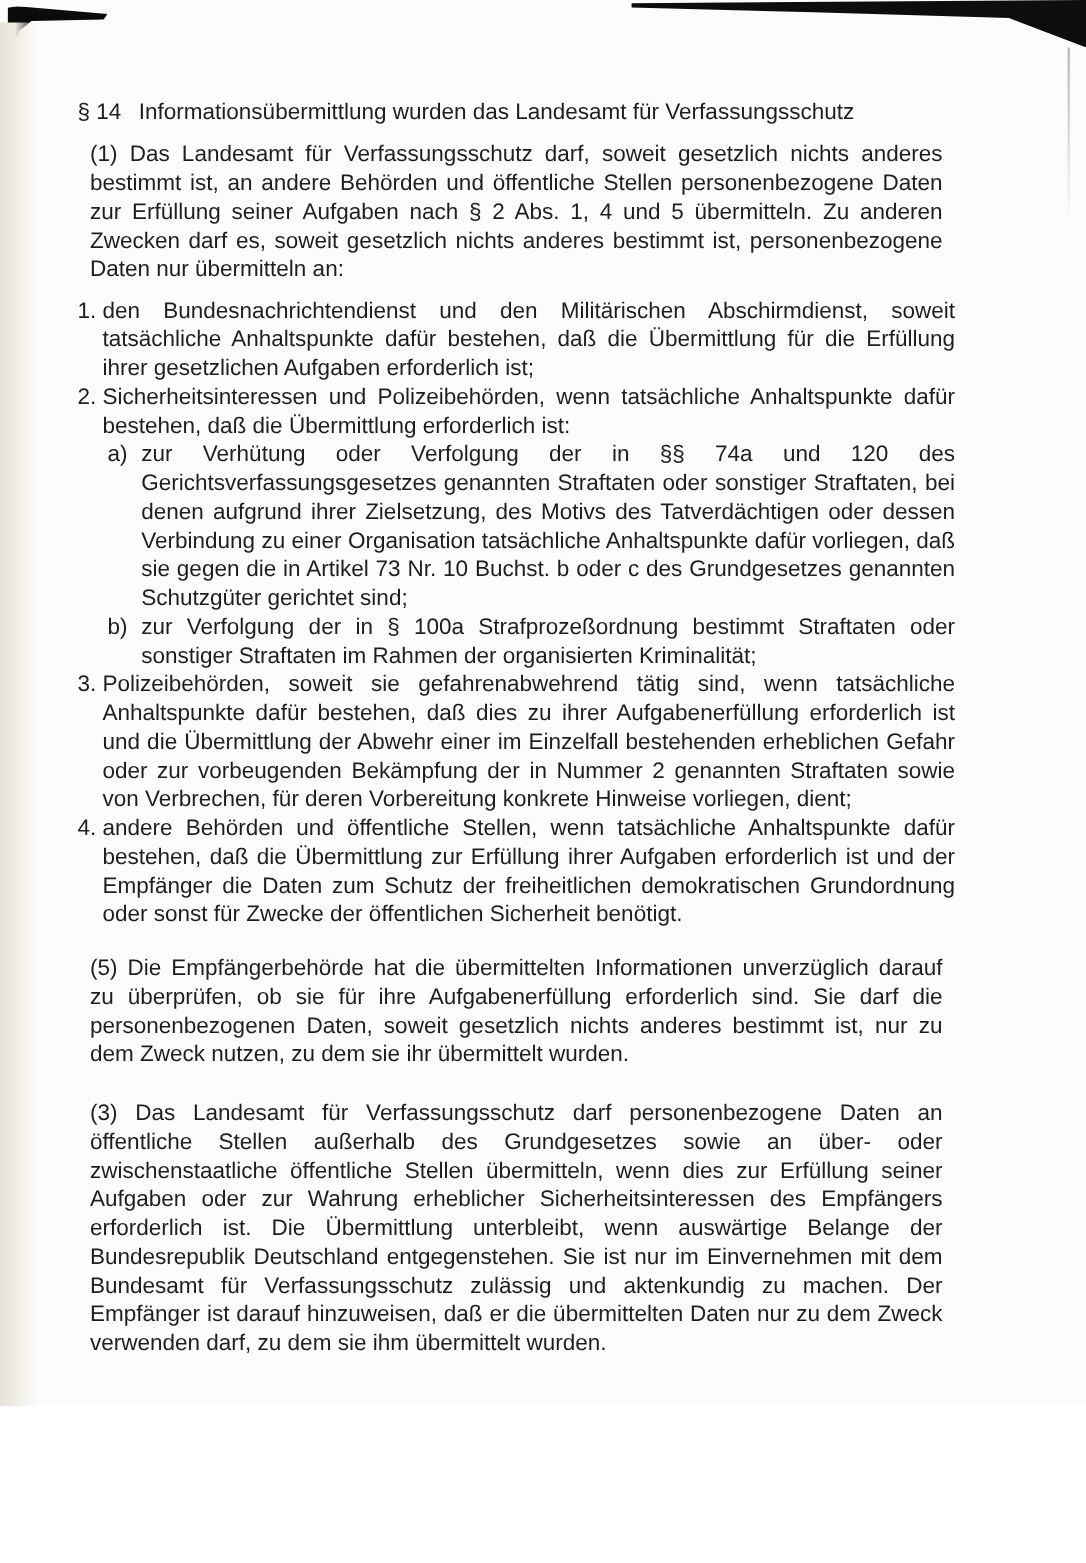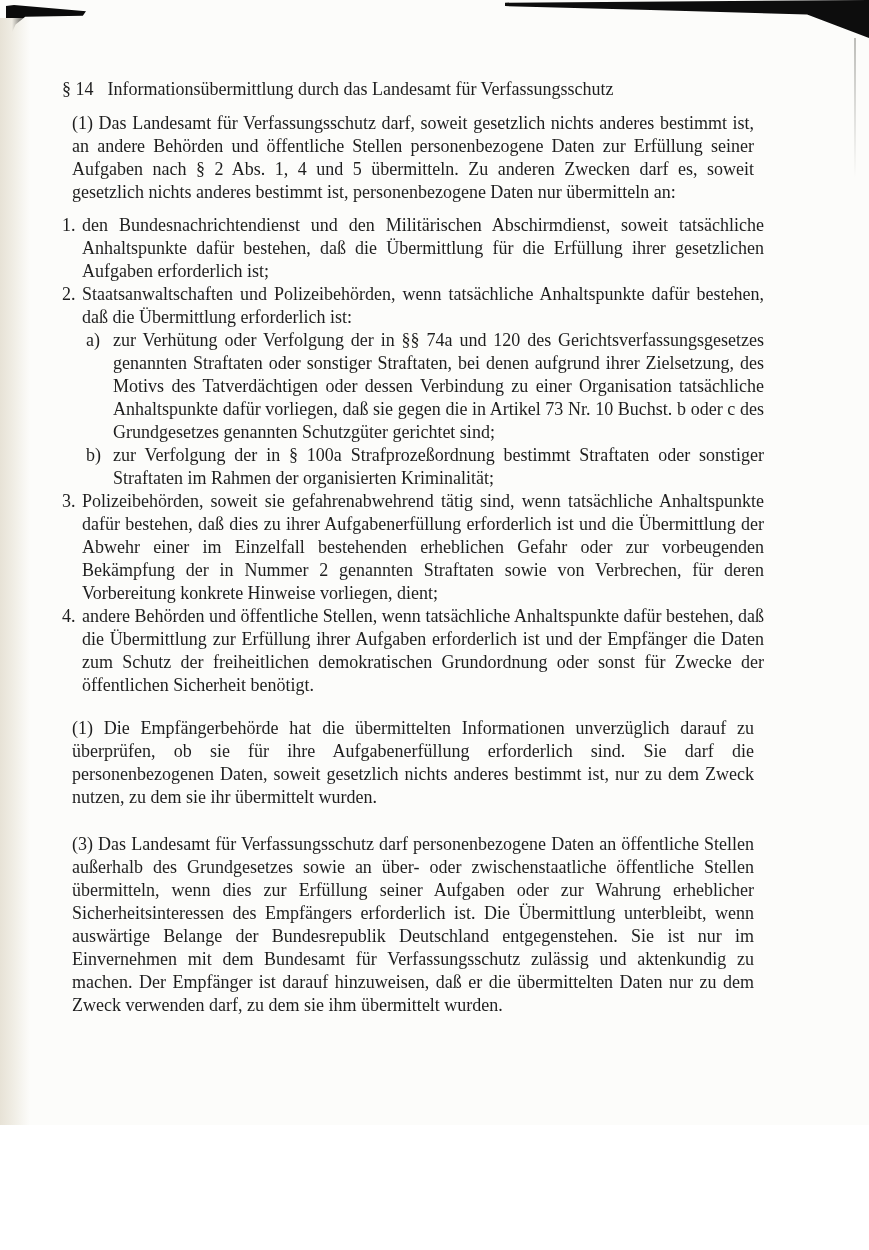--- a/index.html
+++ b/index.html
@@ -6,21 +6,21 @@
     margin: 0;
     padding: 0;
     background: #ffffff;
   }
   .scan {
     position: relative;
     width: 869px;
     height: 1125px;
     background: #fcfcfa;
     overflow: hidden;
-    font-family: Liberation Serif, serif;
+    font-family: Liberation Sans, sans-serif;
     color: #1e1e1e;
   }
 
   
   .top-strip {
     position: absolute;
     left: 505px; top: 0;
     width: 364px; height: 38px;
     background: #0d0d0d;
     clip-path: polygon(0 7%, 100% 0, 100% 100%, 83% 38%, 40% 26%, 0 16%);
@@ -119,36 +119,36 @@
   <div class="top-strip"></div>
   <div class="corner-wedge"></div>
   <div class="left-spine-line"></div>
   <div class="left-edge"></div>
   <div class="right-edge-line"></div>
 
   <div class="content">
 
     <h1 class="heading">
       <span>§ 14</span>
-      <span>Informationsübermittlung durch das Landesamt für Verfassungsschutz</span>
+      <span>Informationsübermittlung wurden das Landesamt für Verfassungsschutz</span>
     </h1>
 
     <p class="para">(1) Das Landesamt für Verfassungsschutz darf, soweit gesetzlich nichts anderes bestimmt ist, an andere Behörden und öffentliche Stellen personenbezogene Daten zur Erfüllung seiner Aufgaben nach § 2 Abs. 1, 4 und 5 übermitteln. Zu anderen Zwecken darf es, soweit gesetzlich nichts anderes bestimmt ist, personenbezogene Daten nur übermitteln an:</p>
 
     <div class="law-list">
 
       <div class="law-item">
         <span class="num">1.</span>
         <span class="itext">den Bundesnachrichtendienst und den Militärischen Abschirmdienst, soweit tatsächliche Anhaltspunkte dafür bestehen, daß die Übermittlung für die Erfüllung ihrer gesetzlichen Aufgaben erforderlich ist;</span>
       </div>
 
       <div class="law-item">
         <span class="num">2.</span>
         <span class="itext">
-          <span>Staatsanwaltschaften und Polizeibehörden, wenn tatsächliche Anhaltspunkte dafür bestehen, daß die Übermittlung erforderlich ist:</span>
+          <span>Sicherheitsinteressen und Polizeibehörden, wenn tatsächliche Anhaltspunkte dafür bestehen, daß die Übermittlung erforderlich ist:</span>
           <span class="sub-list" style="display:block;">
             <span class="sub-item">
               <span class="num">a)</span>
               <span class="itext">zur Verhütung oder Verfolgung der in §§ 74a und 120 des Gerichtsverfassungsgesetzes genannten Straftaten oder sonstiger Straftaten, bei denen aufgrund ihrer Zielsetzung, des Motivs des Tatverdächtigen oder dessen Verbindung zu einer Organisation tatsächliche Anhaltspunkte dafür vorliegen, daß sie gegen die in Artikel 73 Nr. 10 Buchst. b oder c des Grundgesetzes genannten Schutzgüter gerichtet sind;</span>
             </span>
             <span class="sub-item">
               <span class="num">b)</span>
               <span class="itext">zur Verfolgung der in § 100a Strafprozeßordnung bestimmt Straftaten oder sonstiger Straftaten im Rahmen der organisierten Kriminalität;</span>
             </span>
           </span>
@@ -160,21 +160,21 @@
         <span class="itext">Polizeibehörden, soweit sie gefahrenabwehrend tätig sind, wenn tatsächliche Anhaltspunkte dafür bestehen, daß dies zu ihrer Aufgabenerfüllung erforderlich ist und die Übermittlung der Abwehr einer im Einzelfall bestehenden erheblichen Gefahr oder zur vorbeugenden Bekämpfung der in Nummer 2 genannten Straftaten sowie von Verbrechen, für deren Vorbereitung konkrete Hinweise vorliegen, dient;</span>
       </div>
 
       <div class="law-item">
         <span class="num">4.</span>
         <span class="itext">andere Behörden und öffentliche Stellen, wenn tatsächliche Anhaltspunkte dafür bestehen, daß die Übermittlung zur Erfüllung ihrer Aufgaben erforderlich ist und der Empfänger die Daten zum Schutz der freiheitlichen demokratischen Grundordnung oder sonst für Zwecke der öffentlichen Sicherheit benötigt.</span>
       </div>
 
     </div>
 
-    <p class="para gap-before-sm">(1) Die Empfängerbehörde hat die übermittelten Informationen unverzüglich darauf zu überprüfen, ob sie für ihre Aufgabenerfüllung erforderlich sind. Sie darf die personenbezogenen Daten, soweit gesetzlich nichts anderes bestimmt ist, nur zu dem Zweck nutzen, zu dem sie ihr übermittelt wurden.</p>
+    <p class="para gap-before-sm">(5) Die Empfängerbehörde hat die übermittelten Informationen unverzüglich darauf zu überprüfen, ob sie für ihre Aufgabenerfüllung erforderlich sind. Sie darf die personenbezogenen Daten, soweit gesetzlich nichts anderes bestimmt ist, nur zu dem Zweck nutzen, zu dem sie ihr übermittelt wurden.</p>
 
     <p class="para gap-before-md">(3) Das Landesamt für Verfassungsschutz darf personenbezogene Daten an öffentliche Stellen außerhalb des Grundgesetzes sowie an über- oder zwischenstaatliche öffentliche Stellen übermitteln, wenn dies zur Erfüllung seiner Aufgaben oder zur Wahrung erheblicher Sicherheitsinteressen des Empfängers erforderlich ist. Die Übermittlung unterbleibt, wenn auswärtige Belange der Bundesrepublik Deutschland entgegenstehen. Sie ist nur im Einvernehmen mit dem Bundesamt für Verfassungsschutz zulässig und aktenkundig zu machen. Der Empfänger ist darauf hinzuweisen, daß er die übermittelten Daten nur zu dem Zweck verwenden darf, zu dem sie ihm übermittelt wurden.</p>
 
   </div>
 
   <div class="footer-rule"></div>
   <div class="page-number">73</div>
 
 </div>
 

